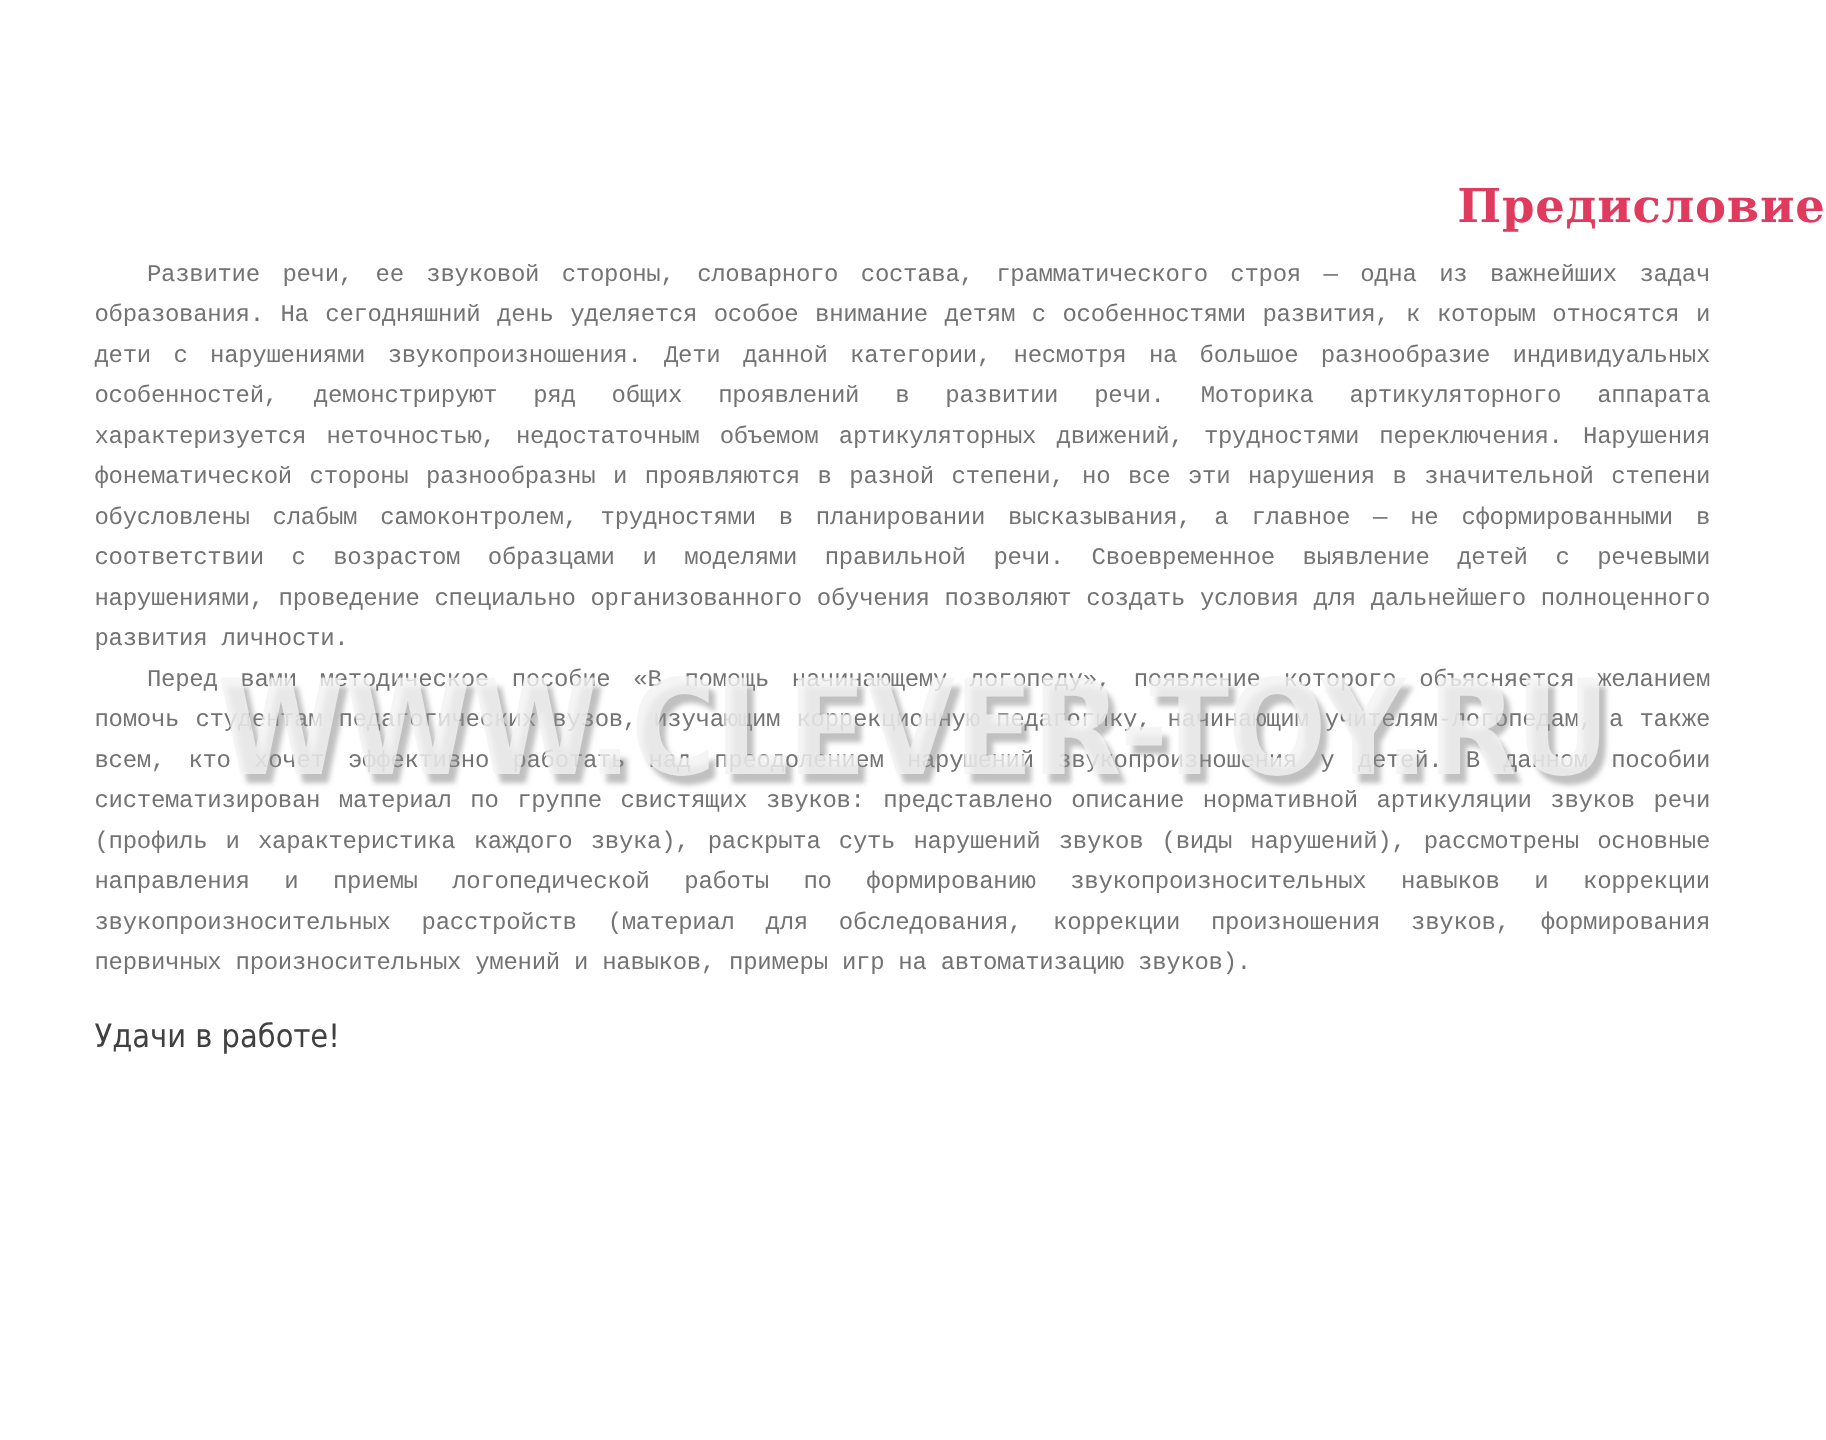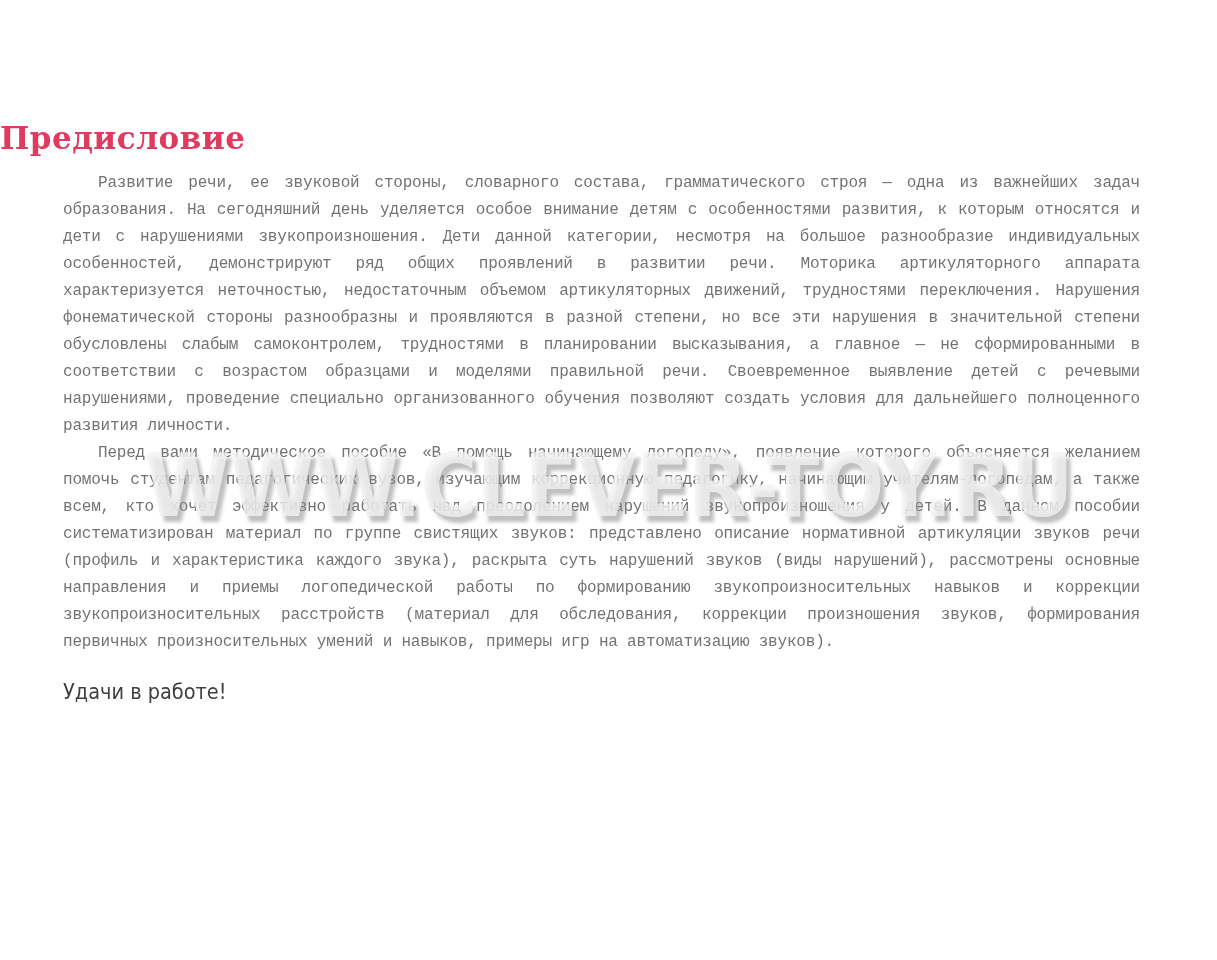--- a/index.html
+++ b/index.html
@@ -12,21 +12,21 @@
   }
   .page {
     position: relative;
     width: 1217px;
     height: 960px;
     background: #ffffff;
   }
   .title {
     margin: 0;
     padding: 119px 0 0 0;
-    text-align: left;
+    text-align: right;
     font-family: "DejaVu Serif", "Liberation Serif", serif;
     font-weight: 700;
     font-size: 31px;
     line-height: 38px;
     color: #e03a5e;
     letter-spacing: 0.5px;
   }
   .content {
     margin: 13px 77px 0 63px;
   }

